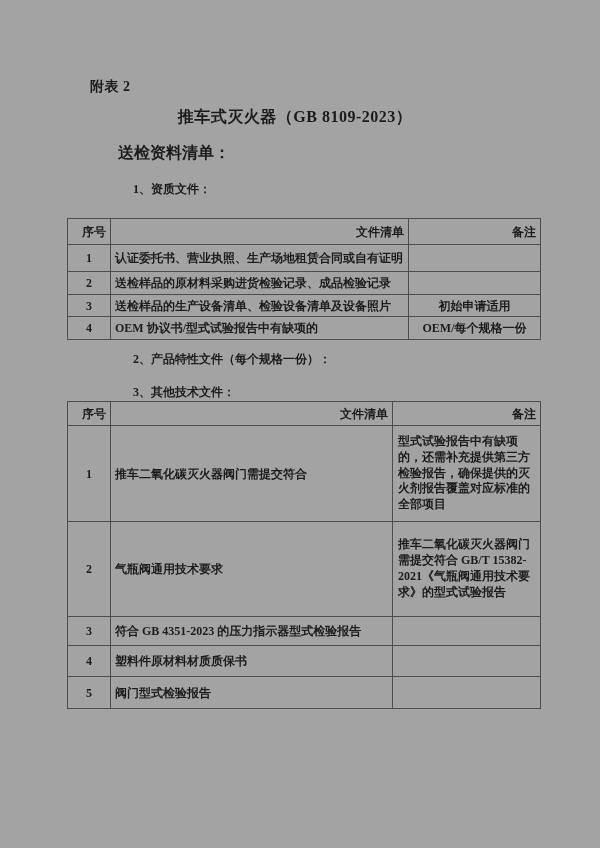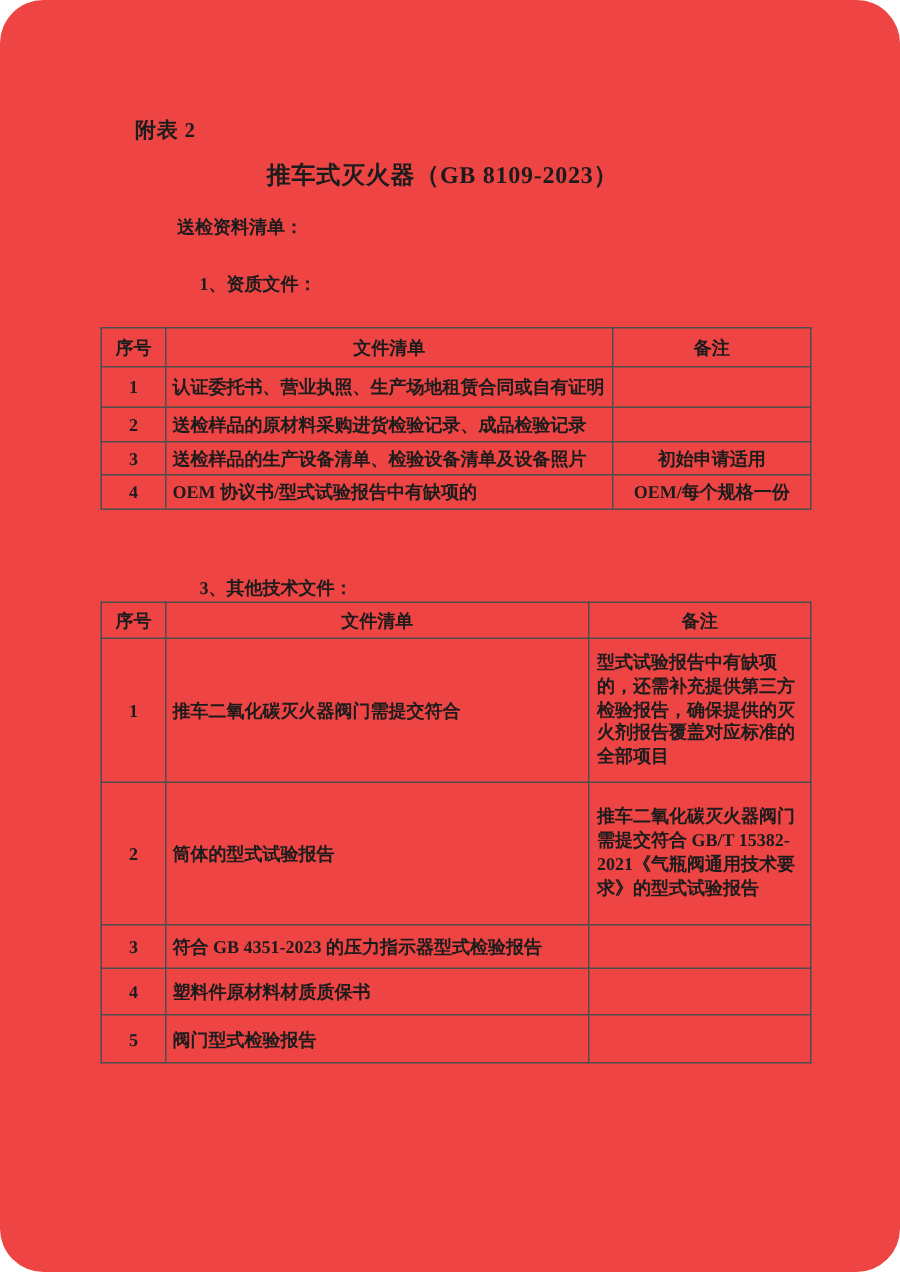--- a/index.html
+++ b/index.html
@@ -4,25 +4,24 @@
 <style>
   html, body {
     margin: 0;
     padding: 0;
     background: #ffffff;
   }
   .page {
     position: relative;
     width: 600px;
     height: 848px;
-    background: #ef4444;
+    background: #a3a3a3;
     font-family: "Liberation Serif", "DejaVu Serif", serif;
     color: #1c1c1c;
     overflow: hidden;
-    border-radius: 29px;
   }
   .appendix-label {
     position: absolute;
     left: 90px;
     top: 78px;
     font-size: 14px;
     font-weight: 700;
     letter-spacing: 0.5px;
   }
   .doc-title {
@@ -32,21 +31,21 @@
     width: 590px;
     text-align: center;
     font-size: 16px;
     font-weight: 700;
     letter-spacing: 0.5px;
   }
   .subtitle {
     position: absolute;
     left: 118px;
     top: 143px;
-    font-size: 12px;
+    font-size: 16px;
     font-weight: 700;
   }
   .section-label {
     position: absolute;
     font-size: 12px;
     font-weight: 600;
   }
   .section-1 { left: 133px; top: 181px; }
   .section-2 { left: 133px; top: 351px; }
   .section-3 { left: 133px; top: 384px; text-align: right; }
@@ -65,21 +64,21 @@
   .table-2 { top: 401px; }
   table.doc-table th,
   table.doc-table td {
     border: 1px solid #4d4d4d;
     padding: 1px 4px;
     overflow: hidden;
     line-height: 16px;
   }
   table.doc-table th {
     font-weight: 700;
-    text-align: center;
+    text-align: right;
     vertical-align: middle;
   }
   td.no-cell {
     text-align: center;
     vertical-align: middle;
     font-weight: 600;
   }
   td.doc-cell {
     text-align: left;
     vertical-align: middle;
@@ -150,20 +149,21 @@
       <td class="remark-cell">初始申请适用</td>
     </tr>
     <tr class="r3">
       <td class="no-cell">4</td>
       <td class="doc-cell">OEM 协议书/型式试验报告中有缺项的</td>
       <td class="remark-cell">OEM/每个规格一份</td>
     </tr>
   </tbody>
     </table>
 
+  <div class="section-label section-2">2、产品特性文件（每个规格一份）：</div>
 
   <div class="section-label section-3">3、其他技术文件：</div>
 
   <table class="doc-table table-2">
     <colgroup>
       <col style="width:43px">
         <col style="width:282px">
         <col style="width:148px">
     </colgroup>
     <tbody>
@@ -172,21 +172,21 @@
       <th>文件清单</th>
       <th>备注</th>
     </tr>
     <tr class="r0">
       <td class="no-cell">1</td>
       <td class="doc-cell">推车二氧化碳灭火器阀门需提交符合</td>
       <td class="remark-cell long">型式试验报告中有缺项的，还需补充提供第三方检验报告，确保提供的灭火剂报告覆盖对应标准的全部项目</td>
     </tr>
     <tr class="r1">
       <td class="no-cell">2</td>
-      <td class="doc-cell">筒体的型式试验报告</td>
+      <td class="doc-cell">气瓶阀通用技术要求</td>
       <td class="remark-cell long">推车二氧化碳灭火器阀门需提交符合 GB/T 15382-2021《气瓶阀通用技术要求》的型式试验报告</td>
     </tr>
     <tr class="r2">
       <td class="no-cell">3</td>
       <td class="doc-cell">符合 GB 4351-2023 的压力指示器型式检验报告</td>
       <td class="remark-cell"></td>
     </tr>
     <tr class="r3">
       <td class="no-cell">4</td>
       <td class="doc-cell">塑料件原材料材质质保书</td>

